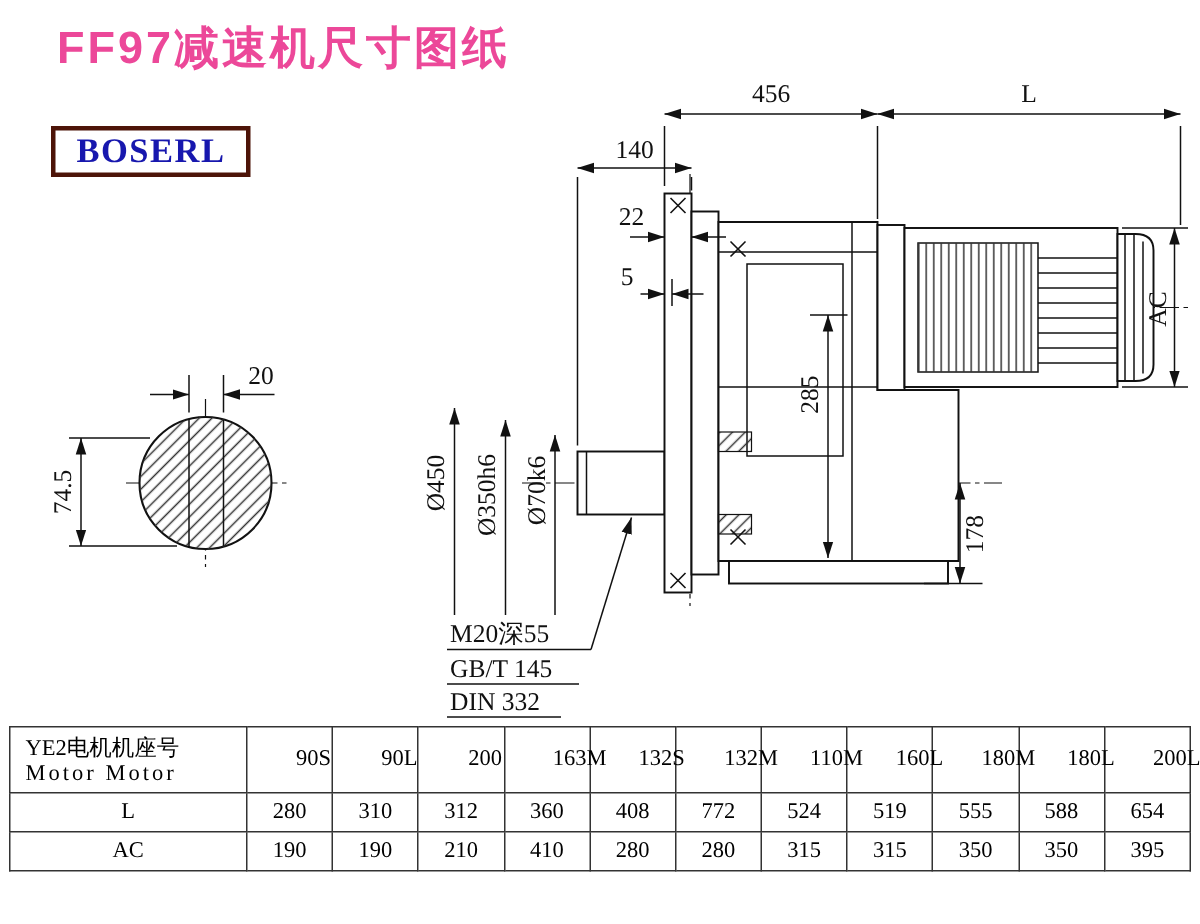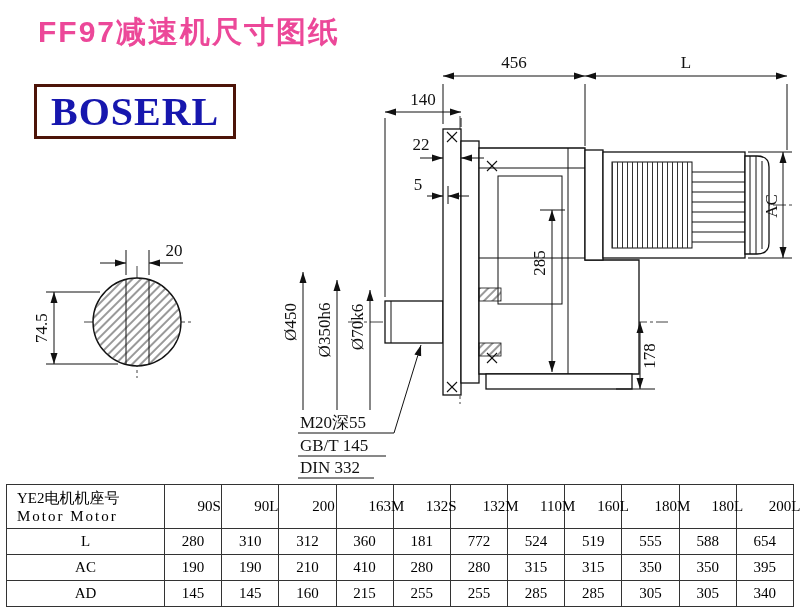--- a/index.html
+++ b/index.html
@@ -2,21 +2,21 @@
 <html><head>
 <meta charset="utf-8">
 <style>
   * { margin:0; padding:0; box-sizing:border-box; }
   html,body { width:800px; height:616px; background:#ffffff; overflow:hidden; position:relative;
               font-family:"Liberation Sans", sans-serif; color:#000; }
   .page-title { position:absolute; left:38px; top:12px; font-size:30px; font-weight:bold;
                 letter-spacing:2px; color:#ec4899; }
   .logo-box { position:absolute; left:34px; top:84px; border:3px solid #4d1408; background:#fff;
               padding:1px 14px; }
-  .logo-box span { font-family:"Liberation Serif", serif; font-size:40px; font-weight:bold;
+  .logo-box span { font-family:"Liberation Serif", serif; font-size:23px; font-weight:bold;
                    color:#1717ae; letter-spacing:1px;text-align:right; }
   svg.drawing { position:absolute; left:0; top:0; }
   .ol  { fill:#fff; stroke:#111; stroke-width:1.3; }
   .thn { fill:none; stroke:#111; stroke-width:1; }
   .ln  { stroke:#111; stroke-width:1; fill:none; }
   .dim { stroke:#111; stroke-width:1; fill:none; }
   .cl  { stroke:#111; stroke-width:0.8; stroke-dasharray:13 3 3 3; fill:none; }
   .xln { stroke:#111; stroke-width:1.1; }
   text.txt { font-family:"Liberation Serif", serif; font-size:17px; fill:#111; }
   .size-table { position:absolute; left:6px; top:484px; width:788px; border-collapse:collapse;
@@ -221,21 +221,21 @@
       <th>200L</th>
     </tr>
   </thead>
   <tbody>
     <tr>
       <td>L</td>
       <td>280</td>
       <td>310</td>
       <td>312</td>
       <td>360</td>
-      <td>181</td>
+      <td>408</td>
       <td>772</td>
       <td>524</td>
       <td>519</td>
       <td>555</td>
       <td>588</td>
       <td>654</td>
     </tr>
     <tr>
       <td>AC</td>
       <td>190</td>
@@ -243,28 +243,14 @@
       <td>210</td>
       <td>410</td>
       <td>280</td>
       <td>280</td>
       <td>315</td>
       <td>315</td>
       <td>350</td>
       <td>350</td>
       <td>395</td>
     </tr>
-    <tr>
-      <td>AD</td>
-      <td>145</td>
-      <td>145</td>
-      <td>160</td>
-      <td>215</td>
-      <td>255</td>
-      <td>255</td>
-      <td>285</td>
-      <td>285</td>
-      <td>305</td>
-      <td>305</td>
-      <td>340</td>
-    </tr>
   </tbody>
 </table>
 
 </body></html>

